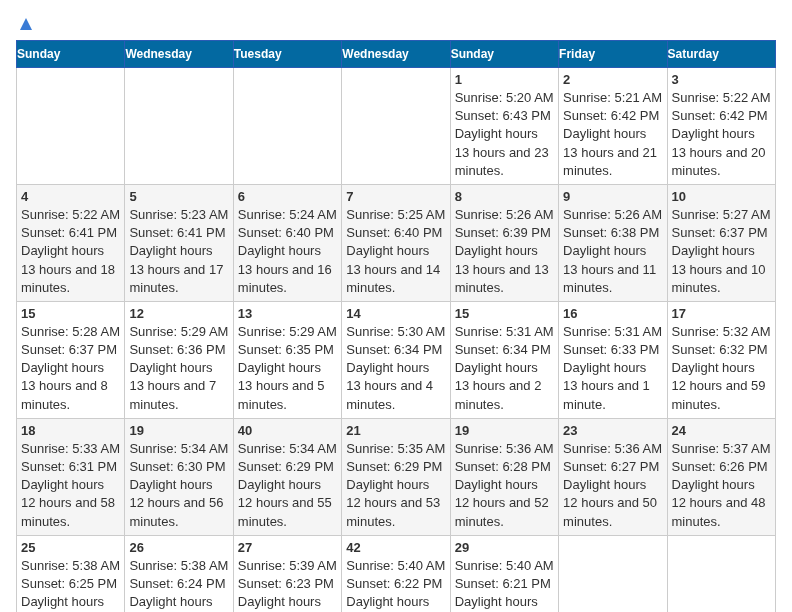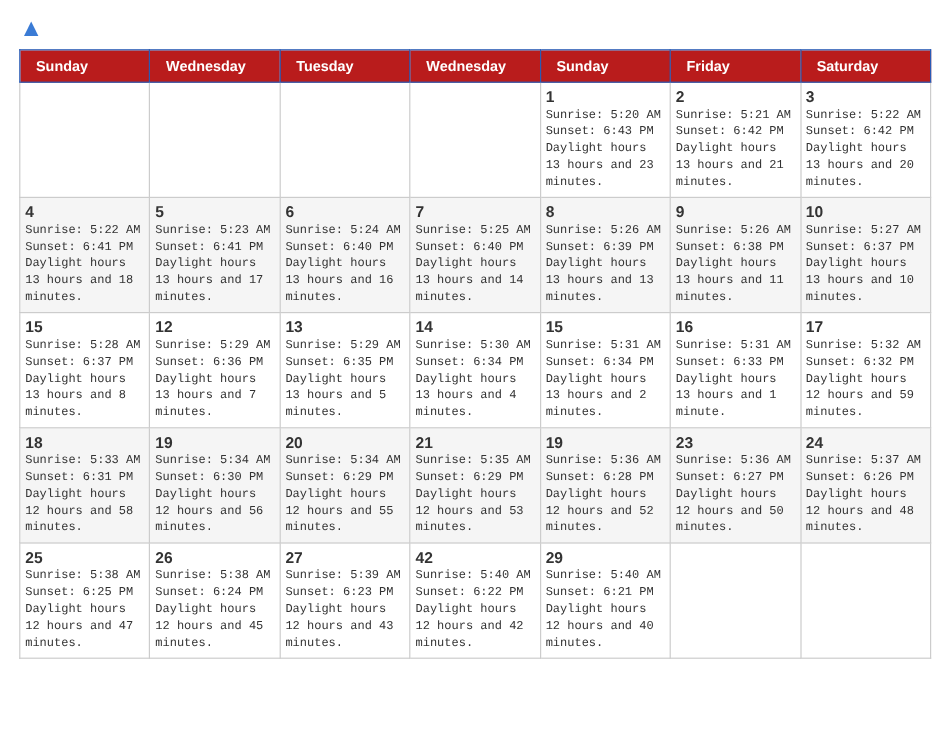--- a/index.html
+++ b/index.html
@@ -43,49 +43,48 @@
       font-size: 16px;
       color: #333;
       font-weight: normal;
     }
     table {
       width: 100%;
       border-collapse: collapse;
       table-layout: fixed;
     }
     thead th {
-      background-color: #b91c1c;
+      background-color: #0369a1;
       color: #fff;
       font-size: 12px;
       font-weight: bold;
-      padding: 6px 13px;
+      padding: 6px 0;
       text-align: left;
       border: 1px solid #2a5bb5;
     }
     tbody td {
       border: 1px solid #ccc;
       vertical-align: top;
       padding: 4px 4px;
       height: 90px;
       background: #fff;
     }
     tbody tr:nth-child(even) td {
       background: #f5f5f5;
     }
     .day-number {
       font-size: 13px;
       font-weight: bold;
       color: #333;
       margin-bottom: 2px;
     }
     .day-info {
-      font-size: 10px;
+      font-size: 13px;
       color: #333;
       line-height: 1.4;
-      font-family: Liberation Mono, monospace;
     }
     .empty-cell {
       background: #fff !important;
     }
   </style>
 </head>
 <body>
 
 <div class="header-area">
   <div class="logo">
@@ -201,21 +200,21 @@
       <tr>
         <td>
           <div class="day-number">18</div>
           <div class="day-info">Sunrise: 5:33 AM<br>Sunset: 6:31 PM<br>Daylight hours<br>12 hours and 58 minutes.</div>
         </td>
         <td>
           <div class="day-number">19</div>
           <div class="day-info">Sunrise: 5:34 AM<br>Sunset: 6:30 PM<br>Daylight hours<br>12 hours and 56 minutes.</div>
         </td>
         <td>
-          <div class="day-number">20</div>
+          <div class="day-number">40</div>
           <div class="day-info">Sunrise: 5:34 AM<br>Sunset: 6:29 PM<br>Daylight hours<br>12 hours and 55 minutes.</div>
         </td>
         <td>
           <div class="day-number">21</div>
           <div class="day-info">Sunrise: 5:35 AM<br>Sunset: 6:29 PM<br>Daylight hours<br>12 hours and 53 minutes.</div>
         </td>
         <td>
           <div class="day-number">19</div>
           <div class="day-info">Sunrise: 5:36 AM<br>Sunset: 6:28 PM<br>Daylight hours<br>12 hours and 52 minutes.</div>
         </td>

